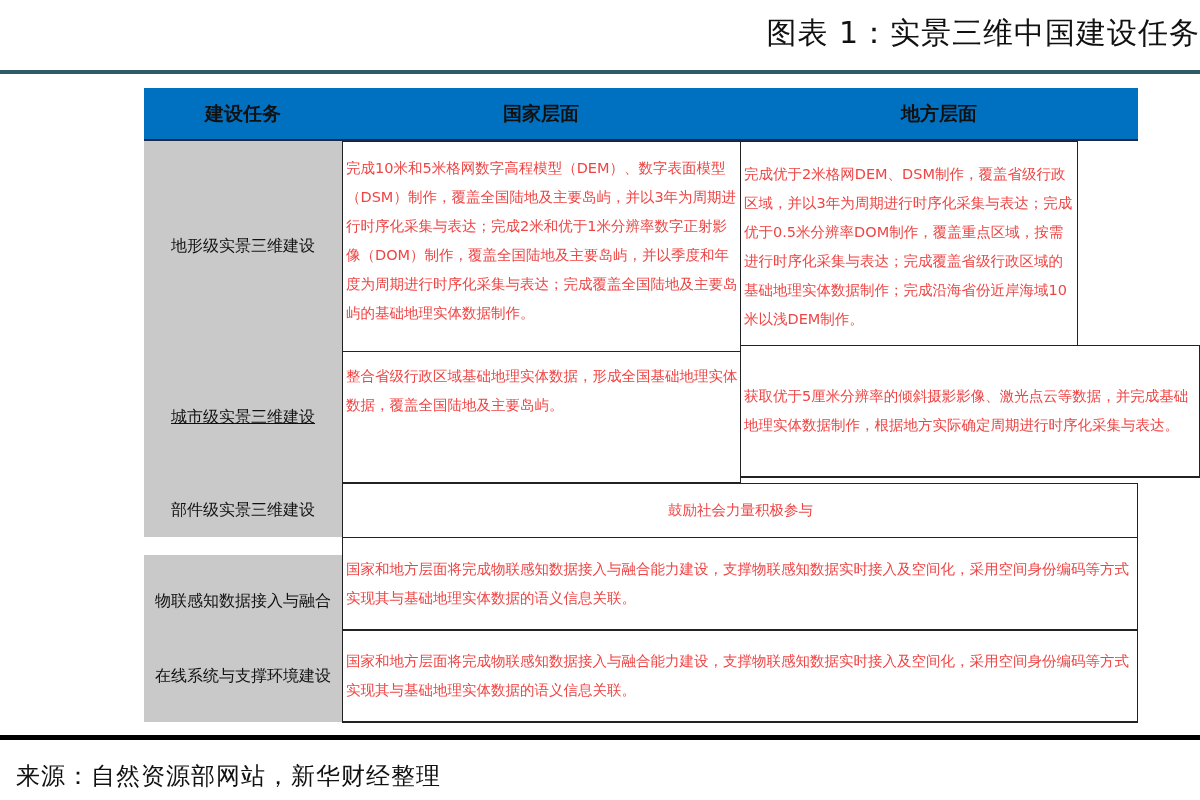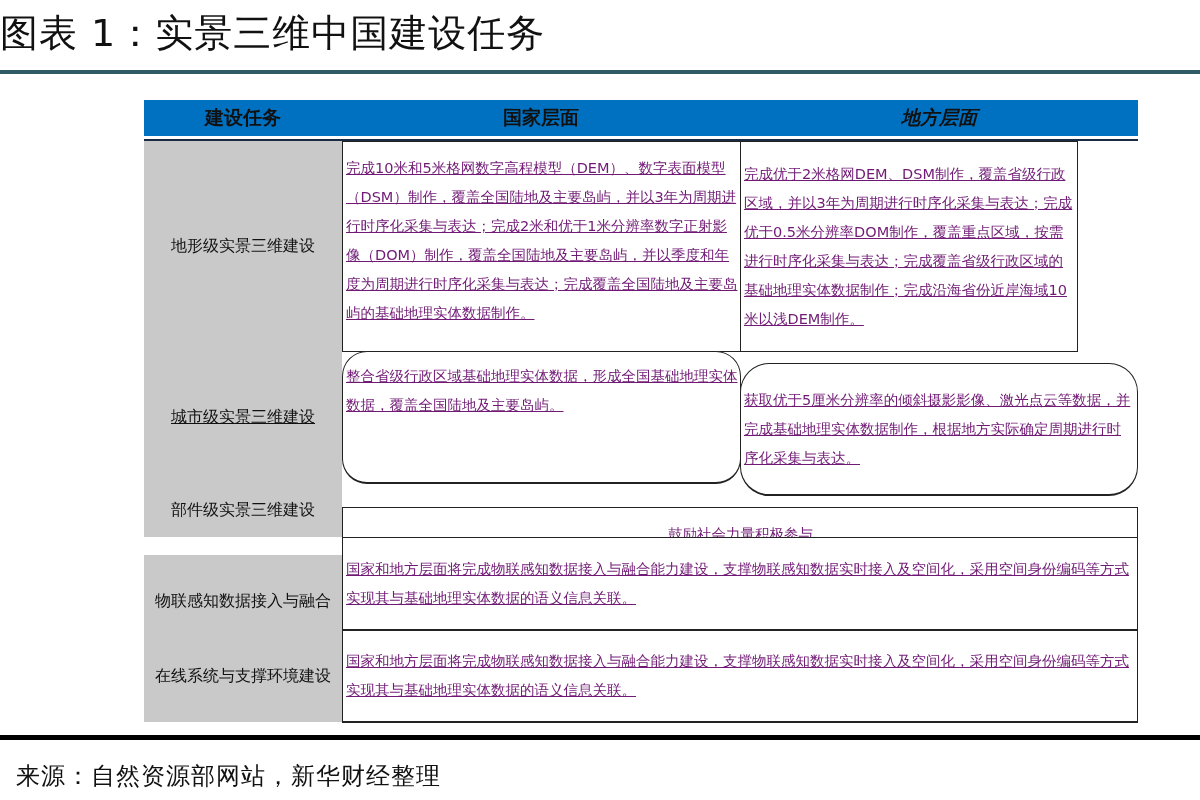--- a/index.html
+++ b/index.html
@@ -1,91 +1,91 @@
 <!DOCTYPE html>
 <html><head>
 <meta charset="utf-8">
 <style>
   html, body { margin: 0; padding: 0; }
   body {
     width: 1200px; height: 800px; background: #ffffff; position: relative; overflow: hidden;
     font-family: "DejaVu Sans", "Liberation Sans", sans-serif; color: #111;
   }
   .title {
-    position: absolute; top: 10px; left: 0; width: 1200px; text-align: left;
-    font-size: 38px; line-height: 46px; color: #111; letter-spacing: 1px;
+    position: absolute; top: 10px; left: 0; width: 1200px; text-align: right;
+    font-size: 30px; line-height: 46px; color: #111; letter-spacing: 1px;
     font-family: "DejaVu Sans", sans-serif;
   }
   .top-rule {
     position: absolute; left: 0; top: 70px; width: 1200px; height: 4px; background: #2e5b66;
   }
   .bottom-rule {
     position: absolute; left: 0; top: 735px; width: 1200px; height: 5px; background: #000;
   }
   .source {
     position: absolute; left: 16px; top: 760px; font-size: 24px; line-height: 36px;
     font-family: Liberation Mono, monospace; color: #111; letter-spacing: 1px;
   }
   .tbl {
     position: absolute; left: 144px; top: 88px; width: 994px;
   }
   .hdr {
-    position: absolute; top: 12px; height: 36px; background: #0070c0;
+    position: absolute; top: 0; height: 52px; background: #0070c0;
     display: flex; align-items: center; justify-content: center;
     font-weight: bold; font-size: 19px; color: #111;
   }
   .hdr-line { position: absolute; left: 0; top: 51px; width: 994px; height: 2px; background: #1a2a44; }
   .lab {
     position: absolute; left: 0; width: 198px; background: #c9c9c9;
     display: flex; align-items: center; justify-content: center; text-align: center;
     font-size: 16px; color: #111;
   }
   .cell {
     position: absolute; box-sizing: border-box; background: #fff;
-    border: 1px solid #222; font-size: 14.5px; line-height: 29px; color: #701a75;
-    padding: 0 2px 0 3px; display: flex; align-items: center; text-decoration: underline;
+    border: 1px solid #222; font-size: 14.5px; line-height: 29px; color: #ef4444;
+    padding: 0 2px 0 3px; display: flex; align-items: center;
   }
   .cell.top { align-items: flex-start; }
   .cell.center { justify-content: center; text-align: center; }
   .cell span { display: block; }
 </style>
 </head>
 <body>
 
 <div class="title">图表 1：实景三维中国建设任务</div>
 <div class="top-rule"></div>
 
 <div class="tbl">
 
   <div class="hdr" style="left:0;width:198px;">建设任务</div>
   <div class="hdr" style="left:198px;width:398px;">国家层面</div>
-  <div class="hdr" style="left:596px;width:398px;font-style:italic;">地方层面</div>
+  <div class="hdr" style="left:596px;width:398px;">地方层面</div>
   <div class="hdr-line"></div>
 
   <div class="lab" style="top:53px;height:210px;">地形级实景三维建设</div>
   <div class="lab" style="top:263px;height:132px;text-decoration:underline;">城市级实景三维建设</div>
   <div class="lab" style="top:395px;height:54px;">部件级实景三维建设</div>
   <div class="lab" style="top:467px;height:93px;">物联感知数据接入与融合</div>
   <div class="lab" style="top:542px;height:92px;">在线系统与支撑环境建设</div>
 
   <div class="cell top" style="left:198px;top:53px;width:399px;height:211px;padding-top:12px;">
     <span>完成10米和5米格网数字高程模型（DEM）、数字表面模型（DSM）制作，覆盖全国陆地及主要岛屿，并以3年为周期进行时序化采集与表达；完成2米和优于1米分辨率数字正射影像（DOM）制作，覆盖全国陆地及主要岛屿，并以季度和年度为周期进行时序化采集与表达；完成覆盖全国陆地及主要岛屿的基础地理实体数据制作。</span>
   </div>
   <div class="cell" style="left:596px;top:53px;width:338px;height:211px;">
     <span>完成优于2米格网DEM、DSM制作，覆盖省级行政区域，并以3年为周期进行时序化采集与表达；完成优于0.5米分辨率DOM制作，覆盖重点区域，按需进行时序化采集与表达；完成覆盖省级行政区域的基础地理实体数据制作；完成沿海省份近岸海域10米以浅DEM制作。</span>
   </div>
 
-  <div class="cell top" style="left:198px;top:263px;width:399px;height:133px;padding-top:10px;border-bottom-width:2px;border-radius:25px;">
+  <div class="cell top" style="left:198px;top:263px;width:399px;height:133px;padding-top:10px;border-bottom-width:2px;">
     <span>整合省级行政区域基础地理实体数据，形成全国基础地理实体数据，覆盖全国陆地及主要岛屿。</span>
   </div>
-  <div class="cell" style="left:596px;top:275px;width:398px;height:133px;border-bottom-width:2px;border-radius:29px;">
+  <div class="cell" style="left:596px;top:257px;width:460px;height:133px;border-bottom-width:2px;">
     <span>获取优于5厘米分辨率的倾斜摄影影像、激光点云等数据，并完成基础地理实体数据制作，根据地方实际确定周期进行时序化采集与表达。</span>
   </div>
 
-  <div class="cell center" style="left:198px;top:395px;width:796px;height:55px;margin-top:24px;">
+  <div class="cell center" style="left:198px;top:395px;width:796px;height:55px;">
     <span>鼓励社会力量积极参与</span>
   </div>
 
   <div class="cell" style="left:198px;top:449px;width:796px;height:94px;border-bottom-width:2px;">
     <span>国家和地方层面将完成物联感知数据接入与融合能力建设，支撑物联感知数据实时接入及空间化，采用空间身份编码等方式实现其与基础地理实体数据的语义信息关联。</span>
   </div>
 
   <div class="cell" style="left:198px;top:542px;width:796px;height:93px;border-bottom-width:2px;">
     <span>国家和地方层面将完成物联感知数据接入与融合能力建设，支撑物联感知数据实时接入及空间化，采用空间身份编码等方式实现其与基础地理实体数据的语义信息关联。</span>
   </div>

